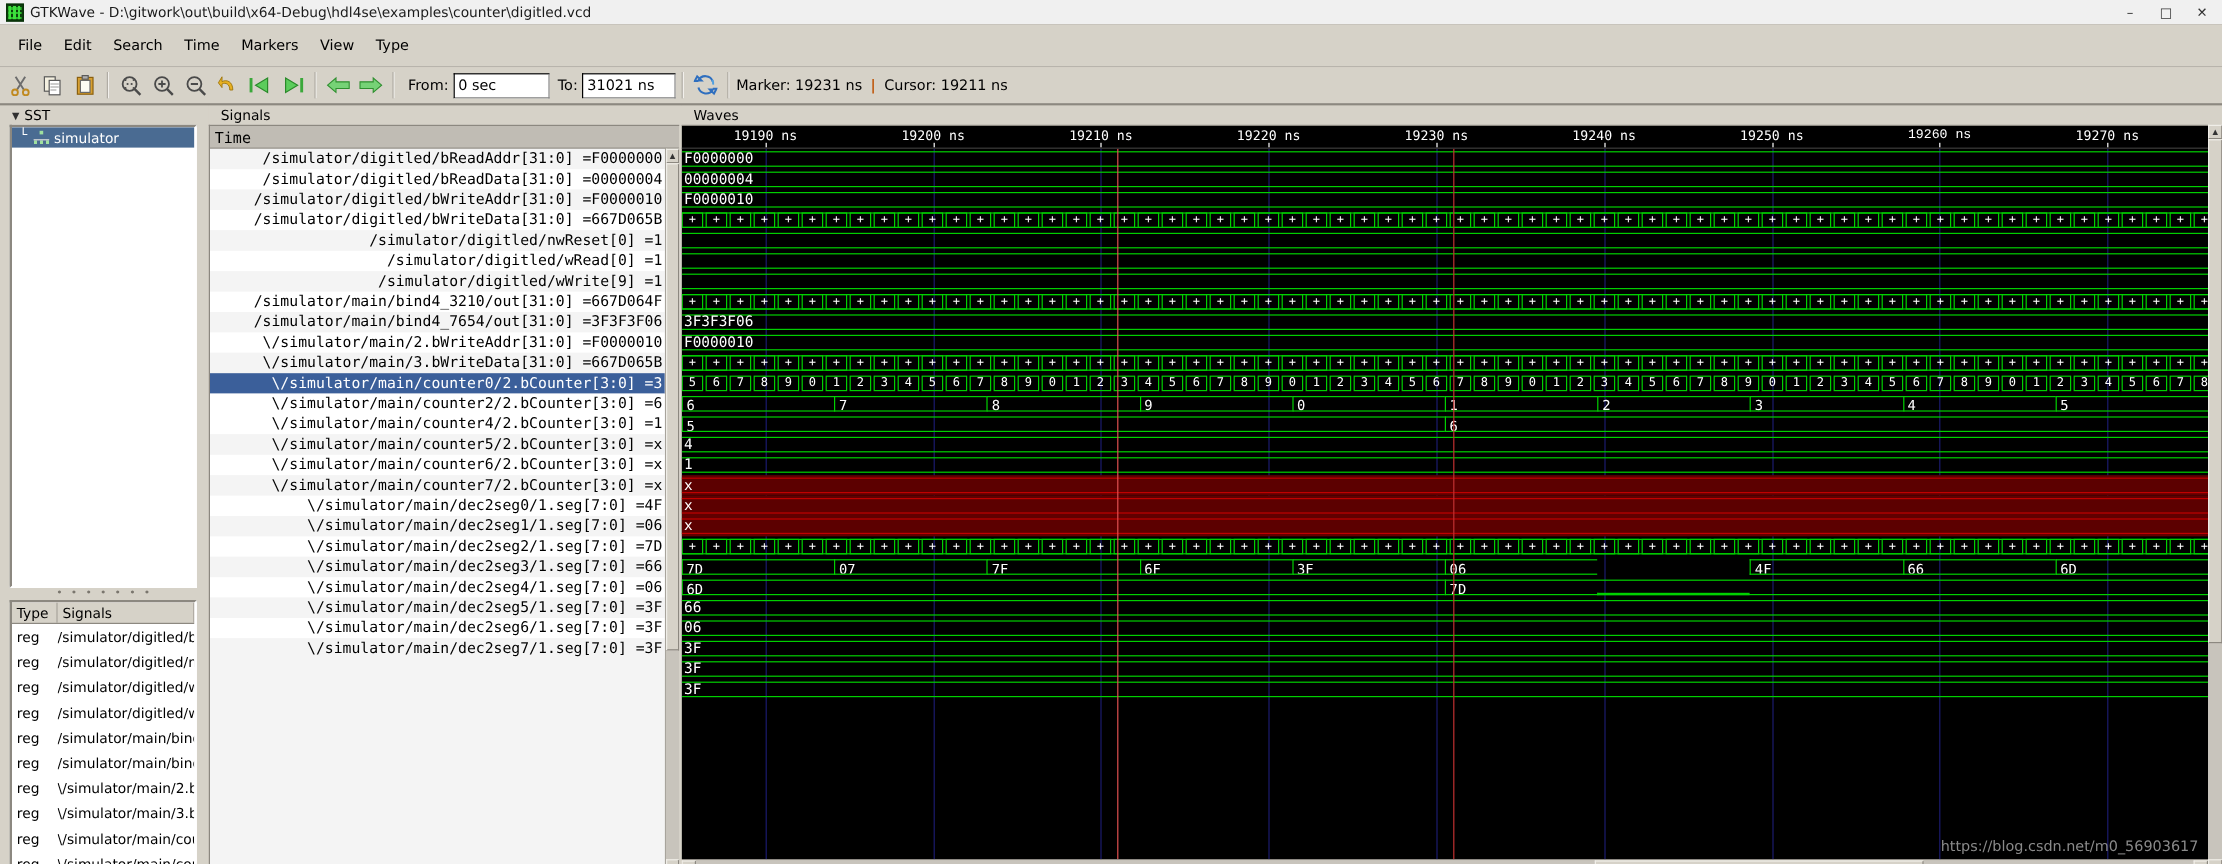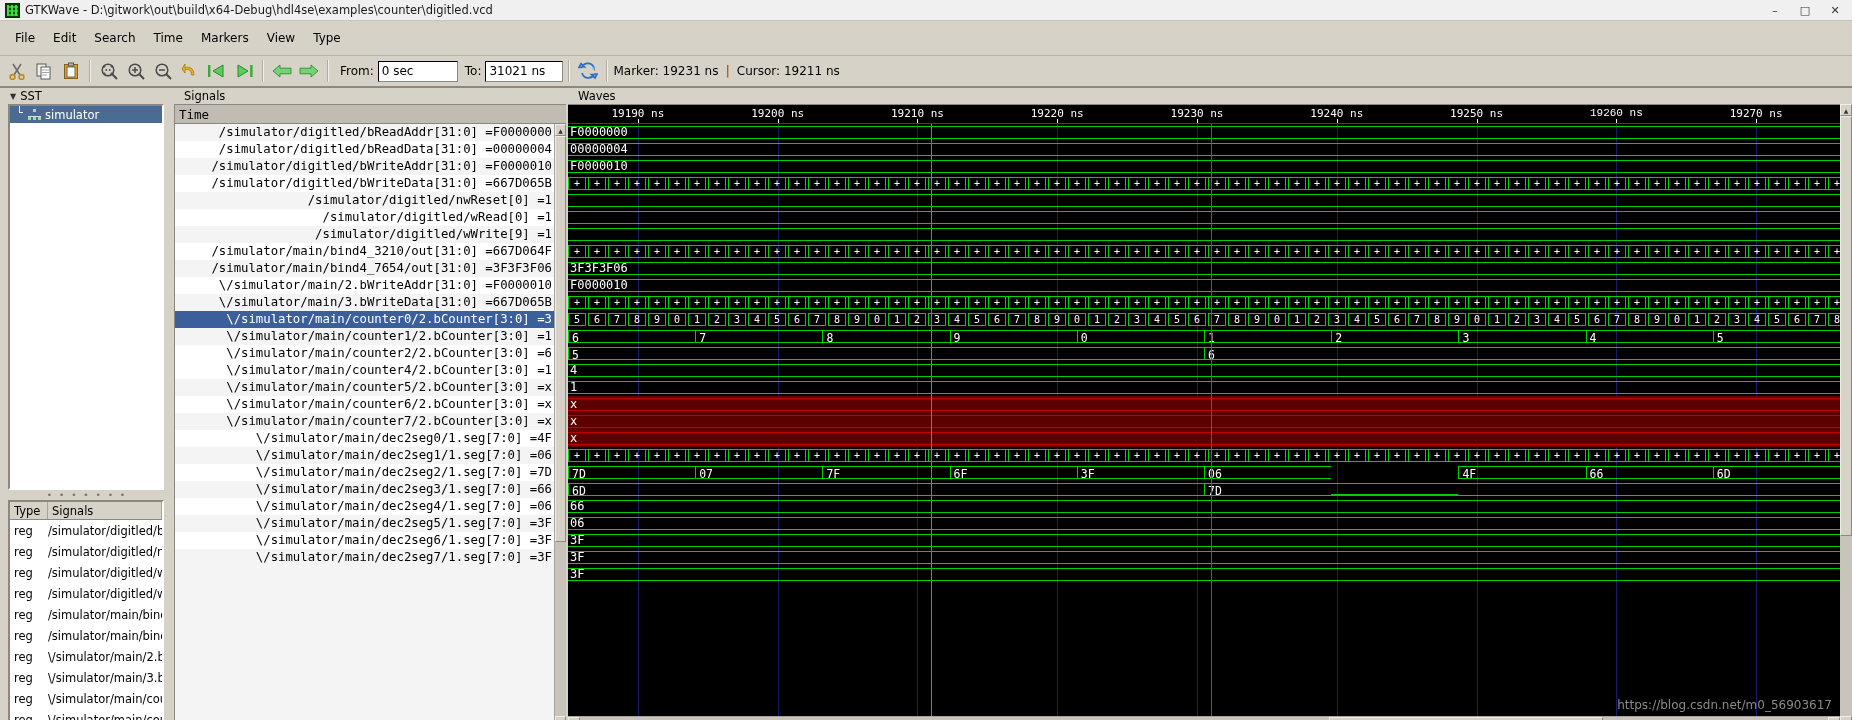--- a/index.html
+++ b/index.html
@@ -459,21 +459,20 @@
             <div class="sig-row even"><span>/simulator/digitled/bWriteAddr[31:0]</span><span> =F0000010</span></div>
             <div class="sig-row odd"><span>/simulator/digitled/bWriteData[31:0]</span><span> =667D065B</span></div>
             <div class="sig-row even"><span>/simulator/digitled/nwReset[0]</span><span> =1</span></div>
             <div class="sig-row odd"><span>/simulator/digitled/wRead[0]</span><span> =1</span></div>
             <div class="sig-row even"><span>/simulator/digitled/wWrite[9]</span><span> =1</span></div>
             <div class="sig-row odd"><span>/simulator/main/bind4_3210/out[31:0]</span><span> =667D064F</span></div>
             <div class="sig-row even"><span>/simulator/main/bind4_7654/out[31:0]</span><span> =3F3F3F06</span></div>
             <div class="sig-row odd"><span>\/simulator/main/2.bWriteAddr[31:0]</span><span> =F0000010</span></div>
             <div class="sig-row even"><span>\/simulator/main/3.bWriteData[31:0]</span><span> =667D065B</span></div>
             <div class="sig-row sel"><span>\/simulator/main/counter0/2.bCounter[3:0]</span><span> =3</span></div>
-            <div class="sig-row even"><span>\/simulator/main/counter1/2.bCounter[3:0]</span><span> =1</span></div>
             <div class="sig-row odd"><span>\/simulator/main/counter2/2.bCounter[3:0]</span><span> =6</span></div>
             <div class="sig-row odd"><span>\/simulator/main/counter4/2.bCounter[3:0]</span><span> =1</span></div>
             <div class="sig-row even"><span>\/simulator/main/counter5/2.bCounter[3:0]</span><span> =x</span></div>
             <div class="sig-row odd"><span>\/simulator/main/counter6/2.bCounter[3:0]</span><span> =x</span></div>
             <div class="sig-row even"><span>\/simulator/main/counter7/2.bCounter[3:0]</span><span> =x</span></div>
             <div class="sig-row odd"><span>\/simulator/main/dec2seg0/1.seg[7:0]</span><span> =4F</span></div>
             <div class="sig-row even"><span>\/simulator/main/dec2seg1/1.seg[7:0]</span><span> =06</span></div>
             <div class="sig-row odd"><span>\/simulator/main/dec2seg2/1.seg[7:0]</span><span> =7D</span></div>
             <div class="sig-row even"><span>\/simulator/main/dec2seg3/1.seg[7:0]</span><span> =66</span></div>
             <div class="sig-row odd"><span>\/simulator/main/dec2seg4/1.seg[7:0]</span><span> =06</span></div>

